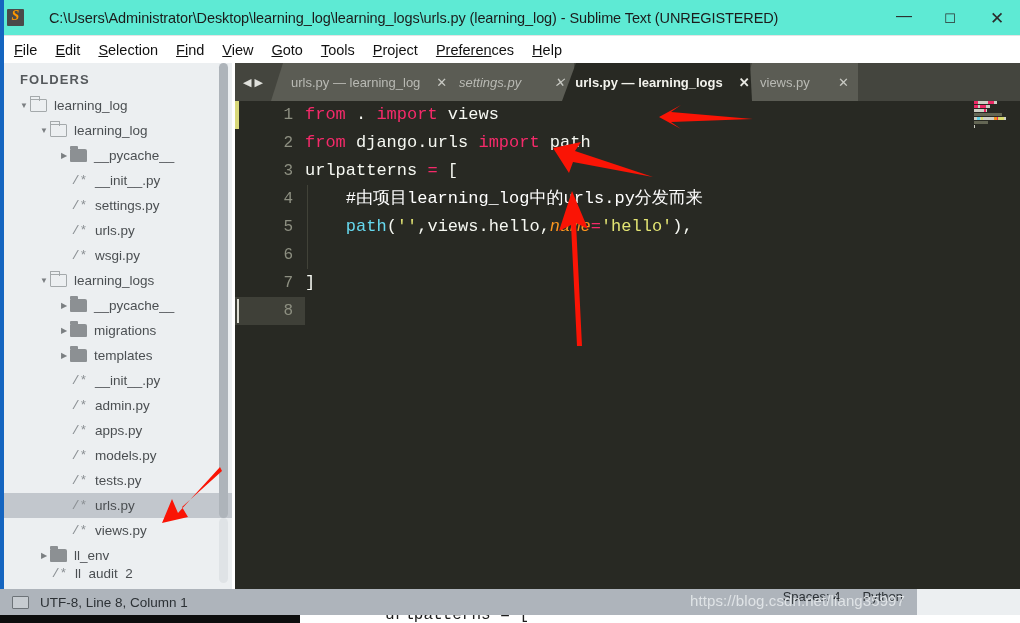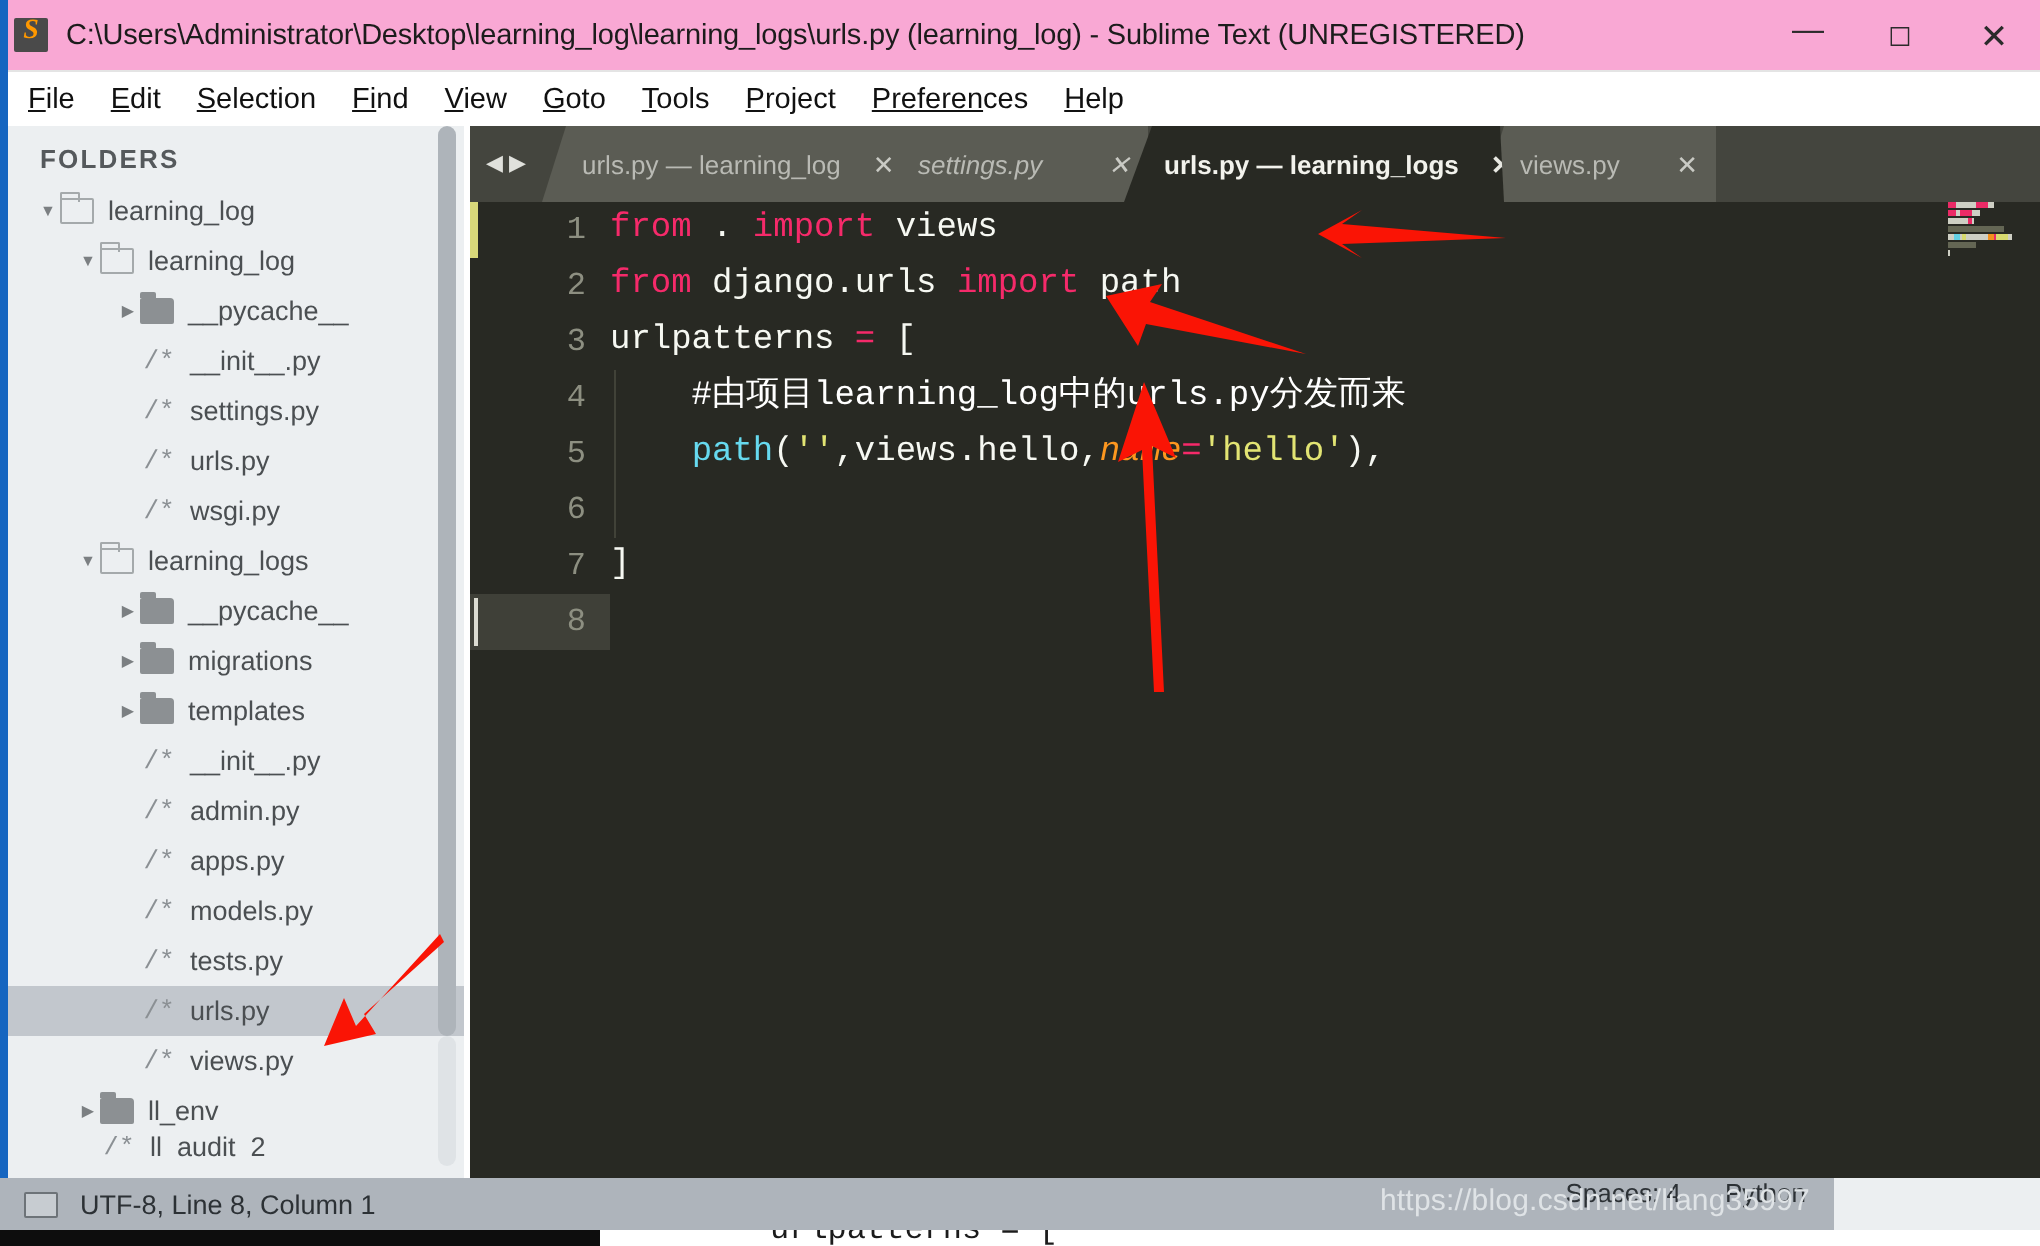--- a/index.html
+++ b/index.html
@@ -11,23 +11,23 @@
   }
   #app {
     position: relative;
     width: 1020px; height: 623px;
     background: #eceff1;
   }
 
   
   #titlebar {
     position: absolute; left: 0; top: 0; width: 1020px; height: 36px;
-    background: #f9a8d4;
+    background: #5eead4;
     border-bottom: 1px solid #e4e4e4;
-    display: flex; align-items: center;
+    display: flex; align-items: center; gap: 16px;
   }
   #app-icon {
     width: 17px; height: 17px;
     margin-left: 7px; margin-right: 9px;
     background: #4a4a4a;
     position: relative; flex: none;
     border-radius: 1px;
   }
   #app-icon::after {
     content: "S";
@@ -459,21 +459,21 @@
       </div>
       <div id="tabs-host" style="display:flex;align-items:flex-end;">
           <div class="tab" style="width: 180px; margin-left: 0px; z-index: 5;">
             <span class="tab-label">urls.py — learning_log</span>
             <span class="tab-close">✕</span>
           </div>
           <div class="tab italic" style="width: 135px; margin-left: -12px; z-index: 4;">
             <span class="tab-label">settings.py</span>
             <span class="tab-close">✕</span>
           </div>
-          <div class="tab active" style="width: 190px; margin-left: -12px; z-index: 10;">
+          <div class="tab active" style="width: 190px; margin-left: -12px; z-index: 10; justify-content: center;">
             <span class="tab-label">urls.py — learning_logs</span>
             <span class="tab-close">✕</span>
           </div>
           <div class="tab" style="width: 118px; margin-left: -12px; z-index: 2;">
             <span class="tab-label">views.py</span>
             <span class="tab-close">✕</span>
           </div>
         </div>
     </div>
 

